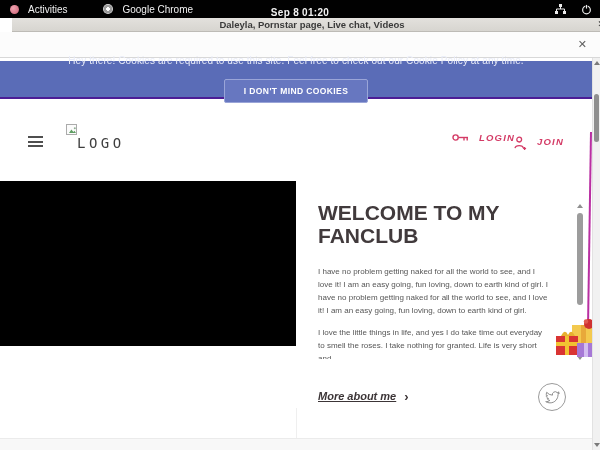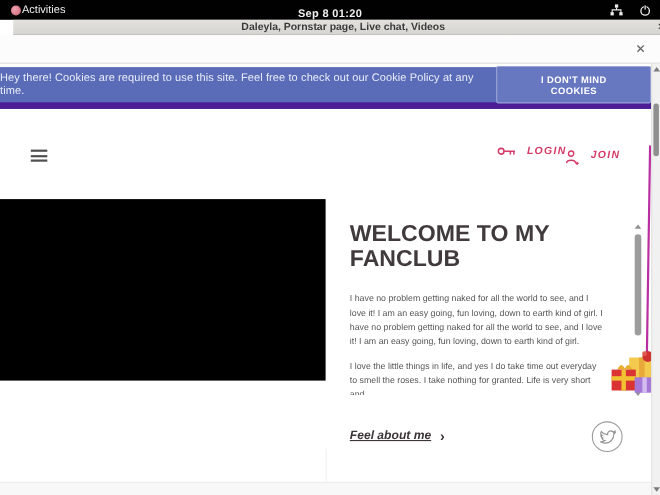--- a/index.html
+++ b/index.html
@@ -3,21 +3,21 @@
 <meta charset="utf-8">
 <style>
   html,body{margin:0;padding:0;background:#222;}
   *{box-sizing:border-box;}
   .screen{position:relative;width:600px;height:450px;overflow:hidden;background:#fff;
           font-family:"Liberation Sans",sans-serif;}
 
   
   .topbar{position:absolute;left:0;top:0;width:600px;height:18px;background:#010101;
           display:flex;align-items:center;color:#f1f1f1;font-size:10px;}
-  .tb-item{display:flex;align-items:center;gap:1px;height:100%;padding:0 8px;cursor:default;}
+  .tb-item{display:flex;align-items:center;gap:9px;height:100%;padding:0 8px;cursor:default;}
   .tb-activities{margin-left:2px;}
   .tb-dot{width:9px;height:9px;border-radius:50%;background:radial-gradient(circle at 35% 35%,#f0a3b0,#c95f72);}
   .tb-chrome-ic{width:10px;height:10px;border-radius:50%;background:radial-gradient(circle at 50% 50%,#fdfdfd 0 28%,#9a9a9a 30% 60%,#d6d6d6 62%);}
   .tb-clock{position:absolute;left:50%;transform:translateX(-50%);top:0;height:24px;
             display:flex;align-items:center;font-weight:700;letter-spacing:.3px;}
   .tb-right{position:absolute;right:8px;top:0;height:18px;display:flex;align-items:center;gap:14px;}
 
   
   .titlebar{position:absolute;left:12px;top:18px;width:600px;height:14px;
             background:linear-gradient(#e3e1dd,#d7d5d0);border-bottom:1px solid #bdbbb6;
@@ -37,21 +37,21 @@
   
   .sb-outer{position:absolute;right:0;top:58px;width:8px;height:392px;background:#f1f1f1;border-left:1px solid #e2e2e2;}
   .sb-outer .thumb{position:absolute;left:1px;top:36px;width:5px;height:48px;background:#8f8f8f;border-radius:3px;cursor:pointer;}
   .tri-up{width:0;height:0;border-left:3px solid transparent;border-right:3px solid transparent;border-bottom:4px solid #7a7a7a;}
   .tri-down{width:0;height:0;border-left:3px solid transparent;border-right:3px solid transparent;border-top:4px solid #7a7a7a;}
   .sb-outer .tri-up{position:absolute;left:1px;top:3px;}
   .sb-outer .tri-down{position:absolute;left:1px;bottom:3px;}
 
   
   .cookiebar{position:absolute;left:0;top:61px;width:592px;height:38px;background:#5a6cb7;
-             border-bottom:6px solid #4c1d95;display:flex;align-items:center;justify-content:center;gap:13px;}
+             border-bottom:2px solid #4c1d95;display:flex;align-items:center;justify-content:center;gap:13px;flex-direction:column;}
   .cookiebar .msg{font-size:10px;color:#e9ecf8;letter-spacing:.1px;}
   .cookiebar .btn{font-size:8.5px;font-weight:700;color:#fff;background:#6а7аc2;background:#6777c0;
                   border:1px solid #9aa5d8;border-radius:2px;padding:6px 19px;letter-spacing:.4px;cursor:pointer;}
 
   
   .hamburger{position:absolute;left:28px;top:136px;width:15px;cursor:pointer;}
   .hamburger div{height:2px;background:#4f4f4f;margin-bottom:2.5px;}
   .logo{position:absolute;left:64px;top:122px;width:60px;height:32px;cursor:pointer;}
   .broken-ic{position:absolute;left:2px;top:2px;width:11px;height:11px;border:1px solid #ababab;background:#fbfbfb;}
   .logo-text{position:absolute;left:13px;top:13px;font-family:"DejaVu Sans Mono",monospace;
@@ -88,20 +88,24 @@
 </style>
 </head>
 <body>
 
 <div class="screen">
 
   <div class="topbar">
     <div class="tb-item tb-activities">
       <span class="tb-dot"></span>
       <span>Activities</span>
+    </div>
+    <div class="tb-item" style="margin-left:20px;">
+      <span class="tb-chrome-ic"></span>
+      <span>Google Chrome</span>
     </div>
     <div class="tb-clock">
       <span>Sep 8 01:20</span>
     </div>
     <div class="tb-right">
       <svg width="13" height="12" viewBox="0 0 13 12">
         <rect x="5" y="1" width="3" height="3" fill="#ececec"></rect>
         <rect x="1" y="8" width="3" height="3" fill="#ececec"></rect>
         <rect x="9" y="8" width="3" height="3" fill="#ececec"></rect>
         <path d="M6.5 4v2M2.5 8V6h8v2" stroke="#ececec" stroke-width="1" fill="none"></path>
@@ -129,20 +133,29 @@
     <span class="msg">Hey there! Cookies are required to use this site. Feel free to check out our Cookie Policy at any time.</span>
     <button class="btn">I DON'T MIND COOKIES</button>
   </div>
 
   <div class="hamburger">
     <div></div>
       <div></div>
       <div></div>
   </div>
 
+  <div class="logo">
+    <span class="broken-ic">
+      <svg width="9" height="9" viewBox="0 0 9 9" style="display:block;margin:0.5px;">
+        <path d="M1 7 L3.4 3.4 L5.4 6 L6.4 4.8 L8 7 Z" fill="#5f9e63"></path>
+        <circle cx="6.8" cy="2.2" r="1" fill="#8fae93"></circle>
+      </svg>
+    </span>
+    <span class="logo-text">LOGO</span>
+  </div>
 
   <div class="hdr-action hdr-login">
     <svg width="17" height="11" viewBox="0 0 17 11">
       <circle cx="3.6" cy="5.5" r="2.6" fill="none" stroke="#d43b66" stroke-width="1.4"></circle>
       <line x1="6.4" y1="5.5" x2="16" y2="5.5" stroke="#d43b66" stroke-width="1.4"></line>
       <line x1="12" y1="5.5" x2="12" y2="8.4" stroke="#d43b66" stroke-width="1.4"></line>
       <line x1="15.2" y1="5.5" x2="15.2" y2="8.4" stroke="#d43b66" stroke-width="1.4"></line>
     </svg>
     <span>LOGIN</span>
   </div>
@@ -168,21 +181,21 @@
 
   <div class="sb-inner-up">
       <div class="tri-up"></div>
     </div>
   <div class="sb-inner-thumb"></div>
   <div class="sb-inner-down">
       <div class="tri-down"></div>
     </div>
 
   <div class="more">
-    <span class="txt">Feel about me</span>
+    <span class="txt">More about me</span>
     <span class="chev">›</span>
   </div>
 
   <div class="twitter">
     <svg width="15" height="13" viewBox="0 0 24 20">
       <path d="M23 2.9c-.8.36-1.67.6-2.58.71A4.5 4.5 0 0 0 22.4 1.1c-.87.52-1.83.89-2.85 1.09a4.49 4.49 0 0 0-7.65 4.09A12.74 12.74 0 0 1 2.65 1.64a4.49 4.49 0 0 0 1.39 5.99c-.73-.02-1.42-.22-2.03-.56v.06c0 2.17 1.55 3.99 3.6 4.4-.38.1-.77.16-1.18.16-.29 0-.57-.03-.84-.08a4.5 4.5 0 0 0 4.19 3.12 9 9 0 0 1-5.58 1.92c-.36 0-.72-.02-1.07-.06a12.7 12.7 0 0 0 6.88 2.02c8.26 0 12.78-6.84 12.78-12.77 0-.19 0-.39-.01-.58A9.1 9.1 0 0 0 23 2.9z" fill="none" stroke="#8e8e8e" stroke-width="1.6"></path>
     </svg>
   </div>
 
   <div class="gifts">

